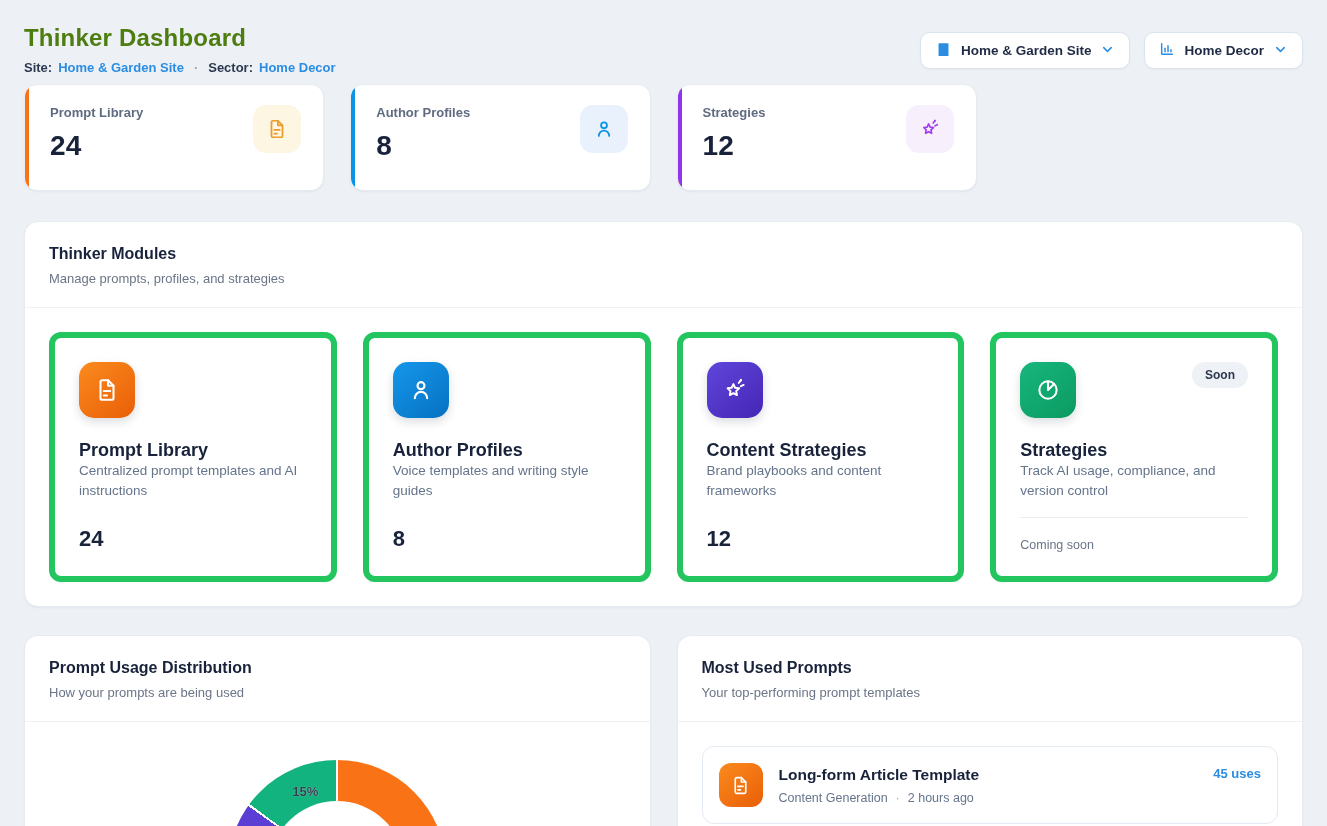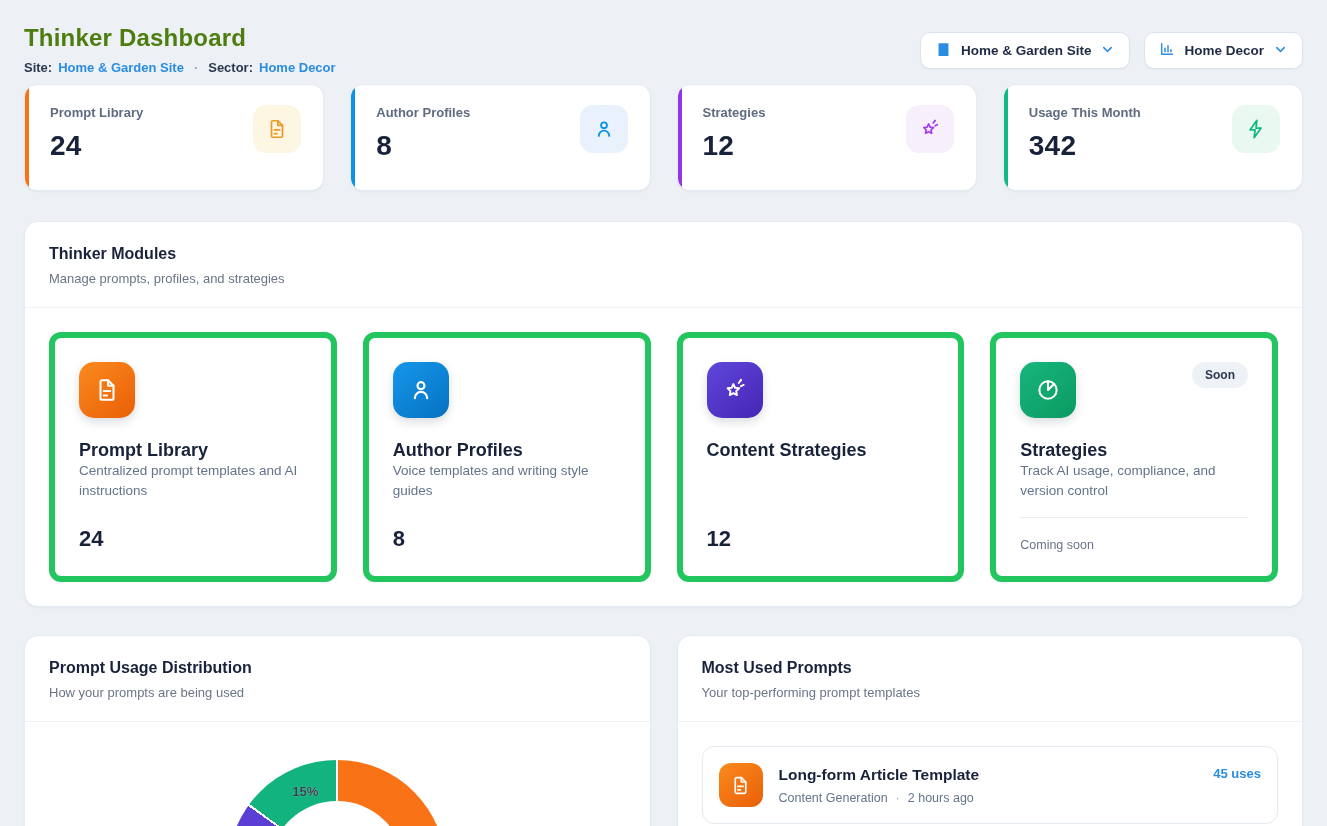--- a/index.html
+++ b/index.html
@@ -185,31 +185,20 @@
       <div class="stat-icon-tile" style="--tile-bg: #f8effd; --tile-fg: #a43bec;">
         <svg width="22" height="22" viewBox="0 0 24 24" fill="none" stroke="currentColor" stroke-width="1.8" stroke-linecap="round" stroke-linejoin="round">
             <path d="M10.5 6.5l1.6 3.4 3.7.5-2.7 2.6.7 3.7-3.3-1.8-3.3 1.8.6-3.7-2.6-2.6 3.7-.5z"></path>
             <path d="M15.5 5.5l2-2.5"></path>
             <path d="M17.5 8.5l2.5-1.2"></path>
             <path d="M17 3.5l.4-.9"></path>
           </svg>
       </div>
     </div>
 
-    <div class="stat-card" style="--accent: #10b981;">
-      <div>
-        <div class="stat-label">Usage This Month</div>
-        <div class="stat-value">342</div>
-      </div>
-      <div class="stat-icon-tile" style="--tile-bg: #e9f8f0; --tile-fg: #10b981;">
-        <svg width="22" height="22" viewBox="0 0 24 24" fill="none" stroke="currentColor" stroke-width="1.9" stroke-linecap="round" stroke-linejoin="round">
-            <path d="M13 2.5L5.5 13H11l-1 8.5L17.5 11H12z"></path>
-          </svg>
-      </div>
-    </div>
   </div>
 
   <div class="panel modules-panel">
     <div class="panel-header">
       <div class="panel-title">Thinker Modules</div>
       <div class="panel-subtitle">Manage prompts, profiles, and strategies</div>
     </div>
     <div class="modules-grid">
 
       <div class="module-card">
@@ -241,20 +230,21 @@
       <div class="module-card">
         <div class="module-tile" style="--from: #5f46da; --to: #4526b6;">
           <svg width="26" height="26" viewBox="0 0 24 24" fill="none" stroke="currentColor" stroke-width="1.8" stroke-linecap="round" stroke-linejoin="round">
               <path d="M10.5 6.5l1.6 3.4 3.7.5-2.7 2.6.7 3.7-3.3-1.8-3.3 1.8.6-3.7-2.6-2.6 3.7-.5z"></path>
               <path d="M15.5 5.5l2-2.5"></path>
               <path d="M17.5 8.5l2.5-1.2"></path>
               <path d="M17 3.5l.4-.9"></path>
             </svg>
         </div>
         <div class="module-title">Content Strategies</div>
+        <div class="module-desc">Brand playbooks and content frameworks</div>
         <div class="module-count">12</div>
       </div>
 
       <div class="module-card">
         <span class="soon-badge">Soon</span>
         <div class="module-tile" style="--from: #17b67d; --to: #0b9a61;">
           <svg width="26" height="26" viewBox="0 0 24 24" fill="none" stroke="currentColor" stroke-width="1.9" stroke-linecap="round" stroke-linejoin="round">
               <circle cx="12" cy="12" r="8"></circle>
               <path d="M12 12V4"></path>
               <path d="M12 12l5.6-5.6"></path>

